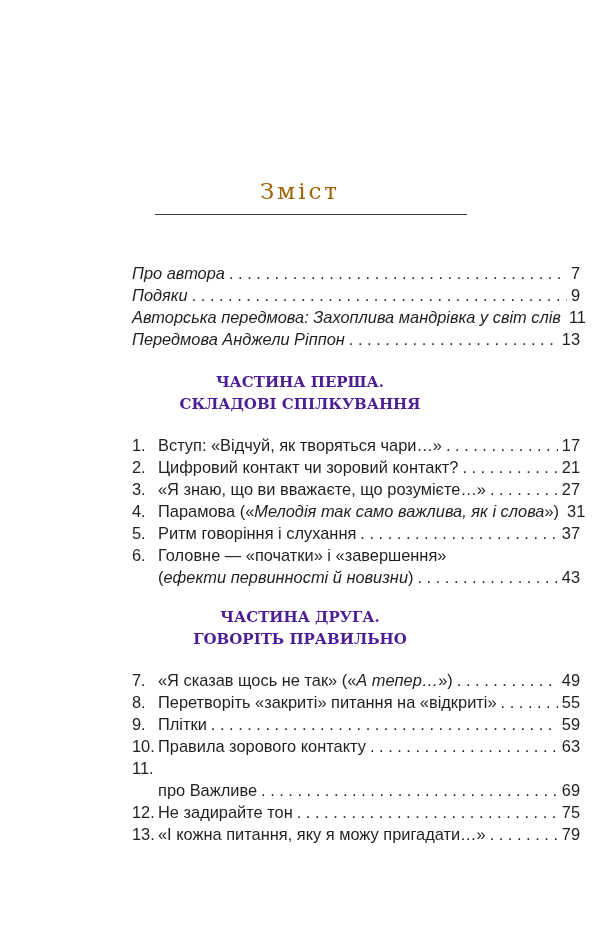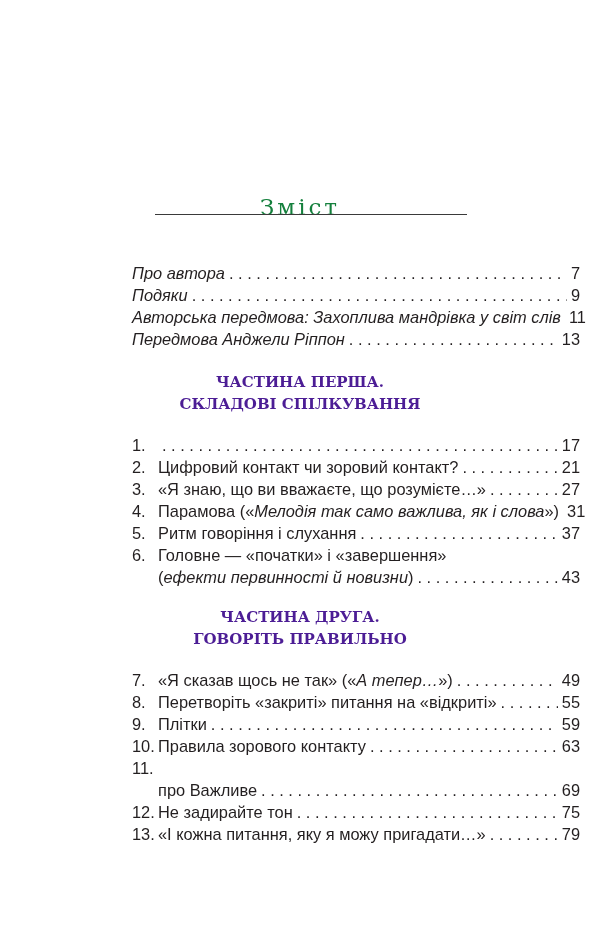--- a/index.html
+++ b/index.html
@@ -10,29 +10,29 @@
     body {
       width: 600px;
       height: 934px;
       position: relative;
       overflow: hidden;
       font-family: "DejaVu Serif", "Liberation Serif", serif;
       color: #231f20;
     }
     .page-title {
       position: absolute;
-      top: 194px;
+      top: 178px;
       left: 0;
       width: 600px;
       text-align: center;
       font-family: "DejaVu Serif", serif;
       font-size: 23px;
       letter-spacing: 3px;
       font-weight: normal;
-      color: #15803d;
+      color: #a16207;
     }
     .title-rule {
       position: absolute;
       top: 214px;
       left: 155px;
       width: 312px;
       height: 0;
       border-top: 1.5px solid #3a3a3a;
     }
     .toc-row {
@@ -108,20 +108,21 @@
   <span class="label italic">Передмова Анджели Ріппон</span>
   <span class="dots"></span>
   <span class="page">13</span>
 </div>
 
 <div class="part-heading" style="top:371px">ЧАСТИНА ПЕРША.</div>
 <div class="part-heading" style="top:393px">СКЛАДОВІ СПІЛКУВАННЯ</div>
 
 <div class="toc-row" style="top:434px">
   <span class="num">1.</span>
+  <span class="label">Вступ: «Відчуй, як творяться чари…»</span>
   <span class="dots"></span>
   <span class="page">17</span>
 </div>
 <div class="toc-row" style="top:456px">
   <span class="num">2.</span>
   <span class="label">Цифровий контакт чи зоровий контакт?</span>
   <span class="dots"></span>
   <span class="page">21</span>
 </div>
 <div class="toc-row" style="top:478px">

